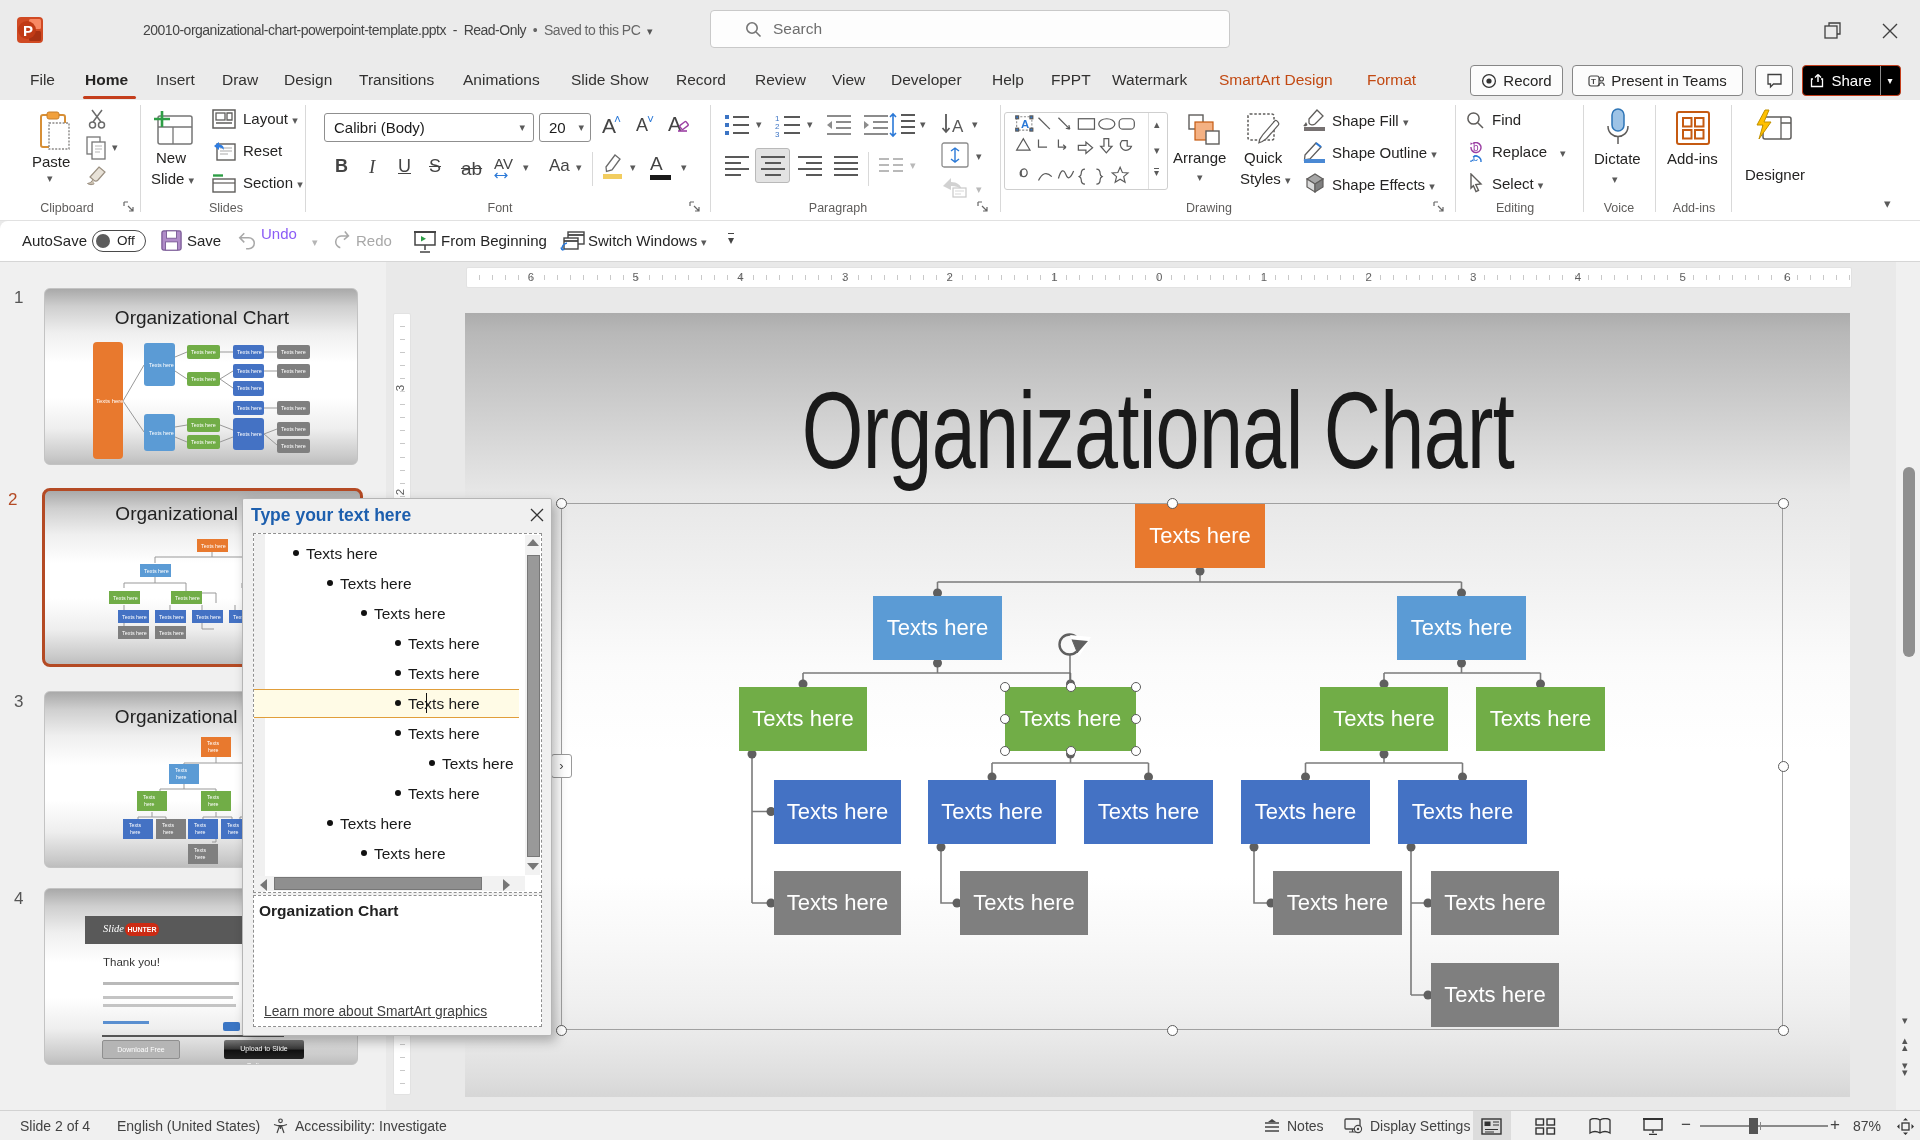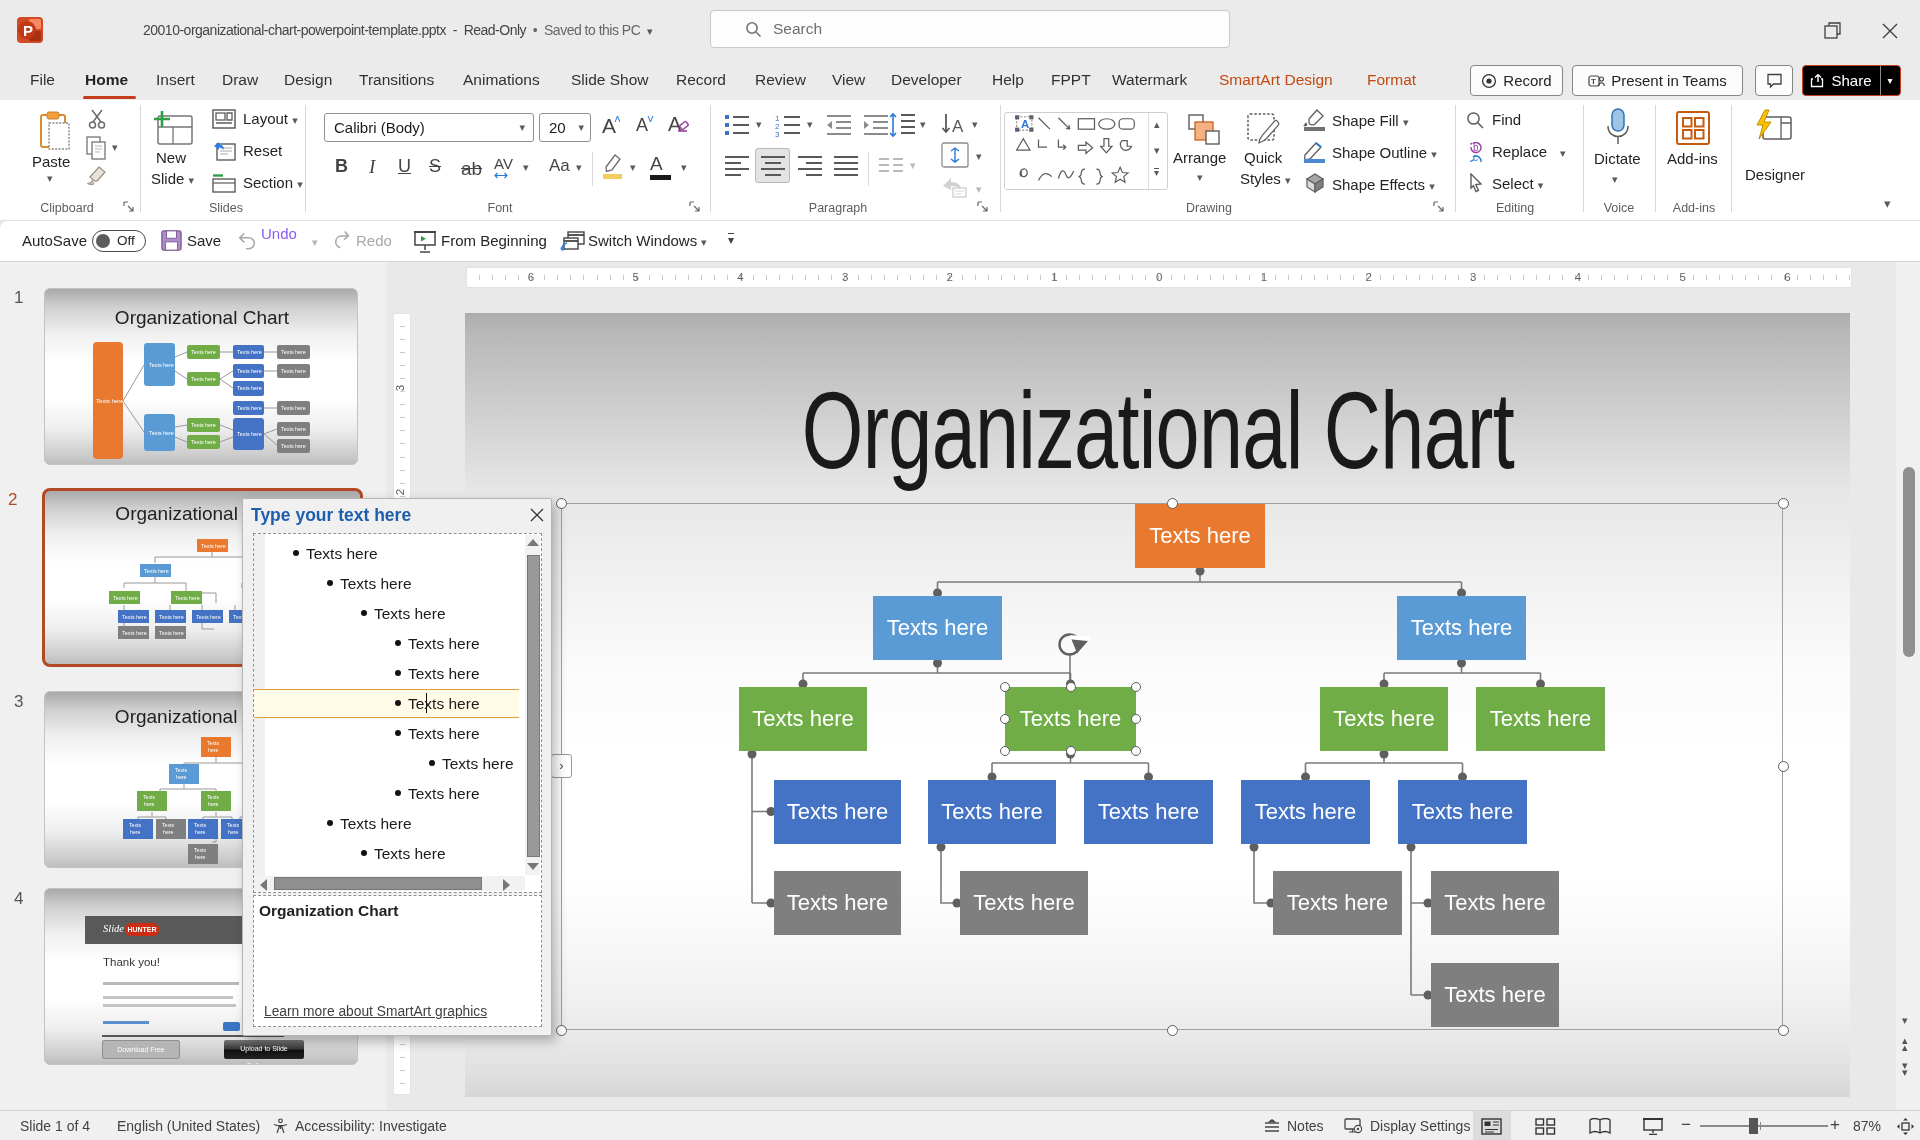--- a/index.html
+++ b/index.html
@@ -763,21 +763,21 @@
 </div>
 
 <div class="abs" id="vsb">
   <div style="position:absolute;left:7px;top:205px;width:12px;height:190px;background:#8f8f8f;border-radius:6px"></div>
   <div style="position:absolute;left:6px;top:752px;color:#555;font-size:11px">▾</div>
   <div style="position:absolute;left:6px;top:775px;color:#555;font-size:11px;line-height:7px">▴<br>▴</div>
   <div style="position:absolute;left:6px;top:800px;color:#555;font-size:11px;line-height:7px">▾<br>▾</div>
 </div>
 
 <div class="abs" id="statusbar">
-  <span class="sitem" style="left:20px">Slide 1 of 4</span>
+  <span class="sitem" style="left:20px">Slide 2 of 4</span>
   <span class="sitem" style="left:117px">English (United States)</span>
   <svg class="abs" style="left:272px;top:7px" width="17" height="17" viewBox="0 0 17 17">
       <circle cx="8.5" cy="2.8" r="1.8" fill="none" stroke="#444" stroke-width="1.2"></circle>
       <path d="M2 6.5 l4 1.2 M15 6.5 l-4 1.2 M6 7.7 h5 M7.5 8 l-2.5 7 M9.5 8 l2.5 7 M8.5 11 v-3" fill="none" stroke="#444" stroke-width="1.2"></path>
     </svg>
   <span class="sitem" style="left:295px">Accessibility: Investigate</span>
   <svg class="abs" style="left:1263px;top:8px" width="18" height="15" viewBox="0 0 18 15">
       <path d="M2 4 h14 M2 8 h14 M2 12 h14" stroke="#444" stroke-width="1.3"></path>
       <path d="M5 3 L9 0 L13 3 z" fill="#444"></path>
     </svg>

